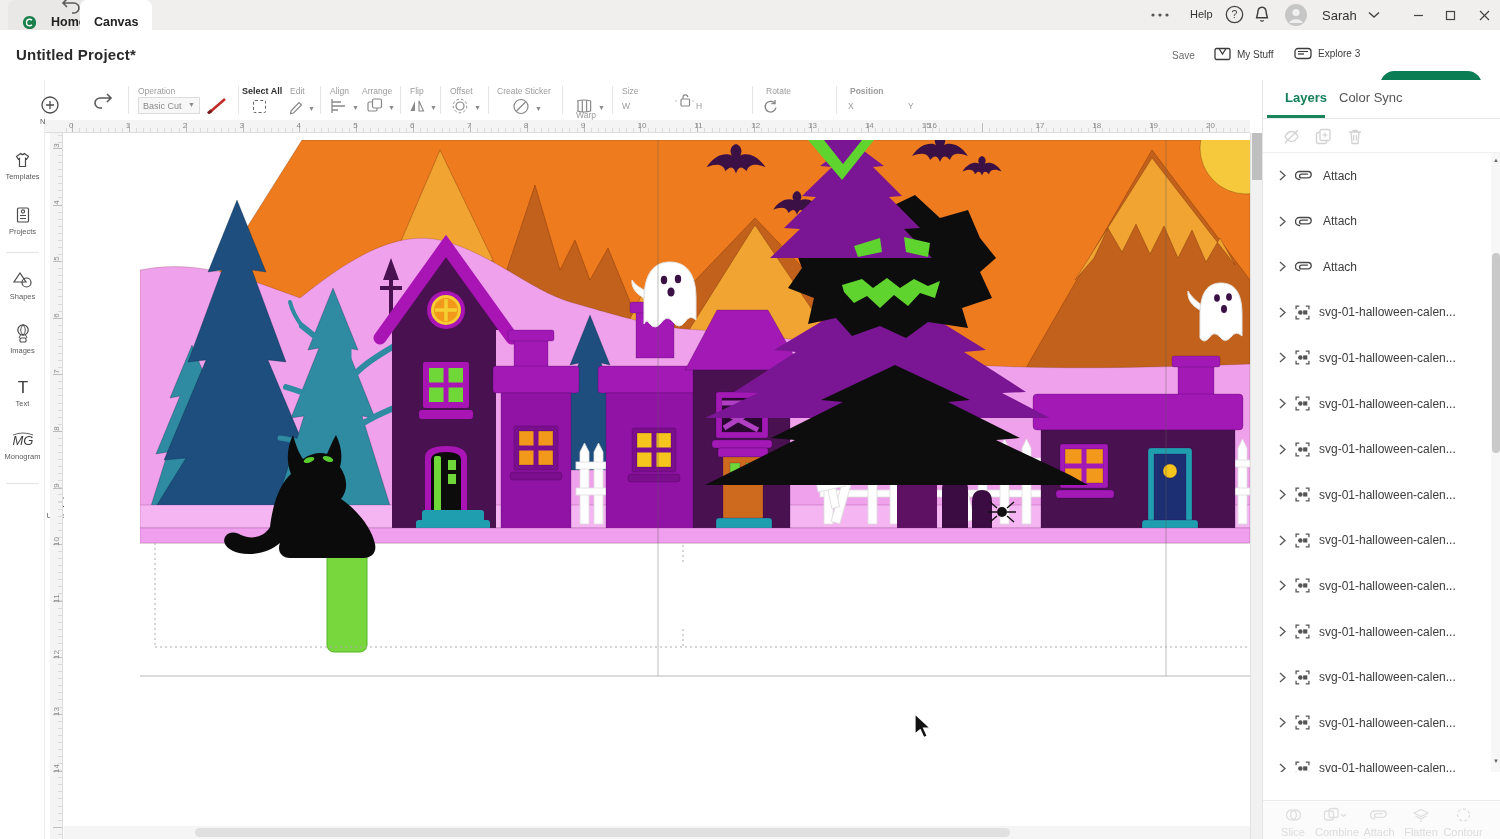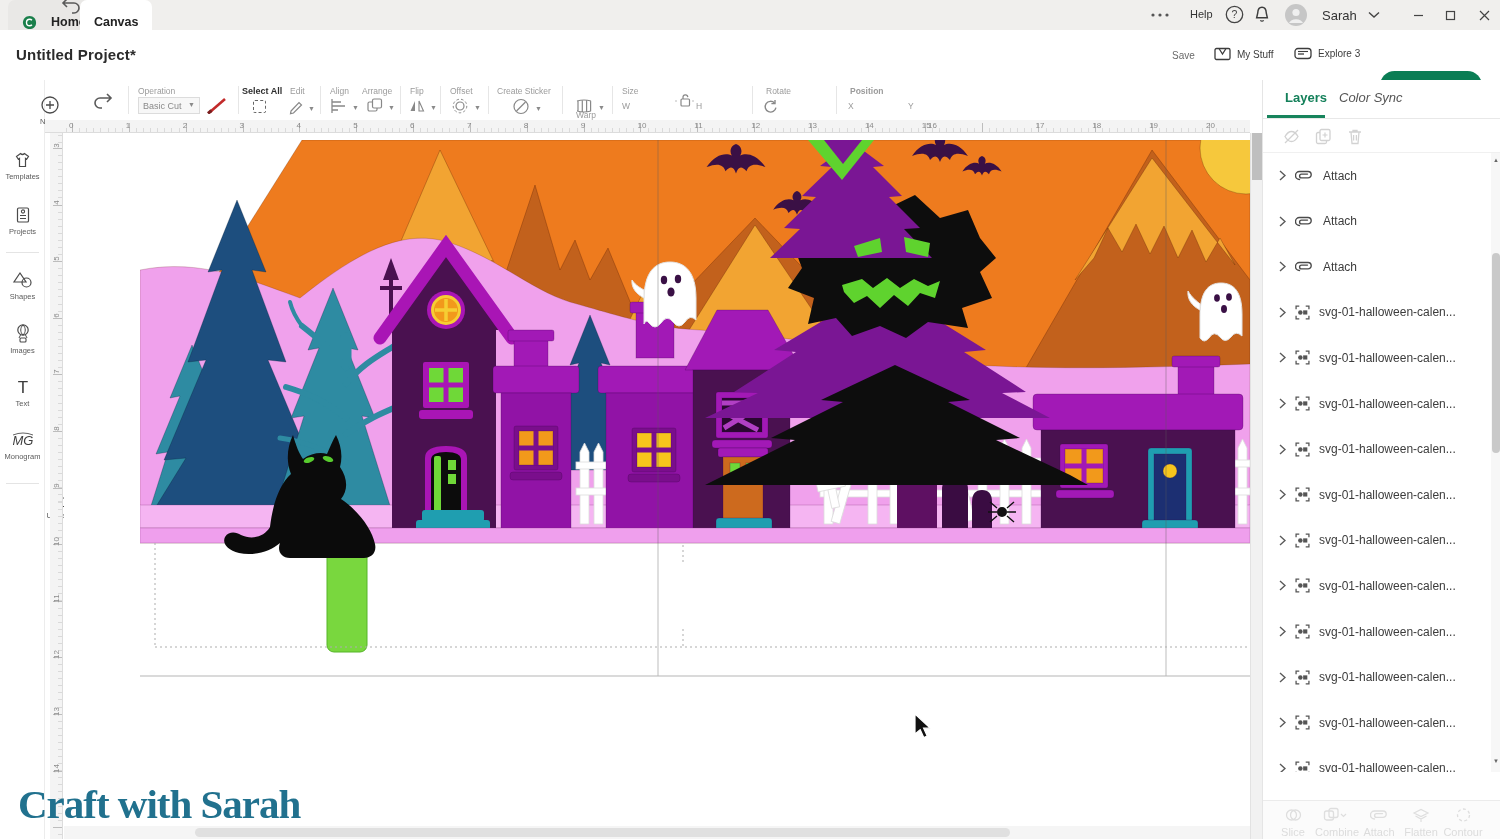--- a/index.html
+++ b/index.html
@@ -588,21 +588,21 @@
   <div class="ab" style="left:64px;top:826px;width:1186px;height:13px;background:#F5F5F5;">
     <div class="ab" style="left:131px;top:2px;width:815px;height:9px;background:#E0E0E0;border-radius:5px;"></div>
   </div>
 
   <svg class="ab" style="left:914px;top:713px;z-index:90;" width="20" height="26" viewBox="0 0 20 26">
     <polygon points="1,1 1,21 6.2,16.6 9.8,24.6 13.2,23 9.6,15.2 16.4,15.2" fill="#111" stroke="#fff" stroke-width="1.2"></polygon>
   </svg>
 
   <div class="panel">
     <div class="ptab" style="left:22px;color:#14805A;font-weight:bold;">Layers</div>
-    <div class="ptab" style="left:76px;color:#555;font-style:italic;">Color Sync</div>
+    <div class="ptab" style="left:76px;color:#555;">Color Sync</div>
     <div class="ab" style="left:4px;top:35px;width:58px;height:3px;background:#17845C;"></div>
     <div class="ab" style="left:0;top:38px;width:238px;height:1px;background:#E8E8E8;"></div>
 
     <div class="ab" style="left:20px;top:48px;">
       <svg width="17" height="17" viewBox="0 0 17 17">
           <path d="M2,8.5 C4,5 6,3.5 8.5,3.5 C11,3.5 13,5 15,8.5 C13,12 11,13.5 8.5,13.5 C6,13.5 4,12 2,8.5 Z" fill="none" stroke="#D2D2D2" stroke-width="1.3"></path>
           <path d="M2,15 L15,2" stroke="#D2D2D2" stroke-width="1.3"></path>
         </svg>
     </div>
     <div class="ab" style="left:52px;top:48px;">
@@ -864,15 +864,14 @@
       </div>
       <div class="fi" style="left:180px;">
         <svg width="17" height="16" viewBox="0 0 17 16" style="margin:auto;">
             <circle cx="8.5" cy="8" r="6" fill="none" stroke="#DEDEDE" stroke-width="1.3" stroke-dasharray="3 2.4"></circle>
           </svg>
         <div class="t">Contour</div>
       </div>
     </div>
   </div>
 
-  <div class="watermark">Craft with Sarah</div>
 
 </div>
 
 </body></html>

